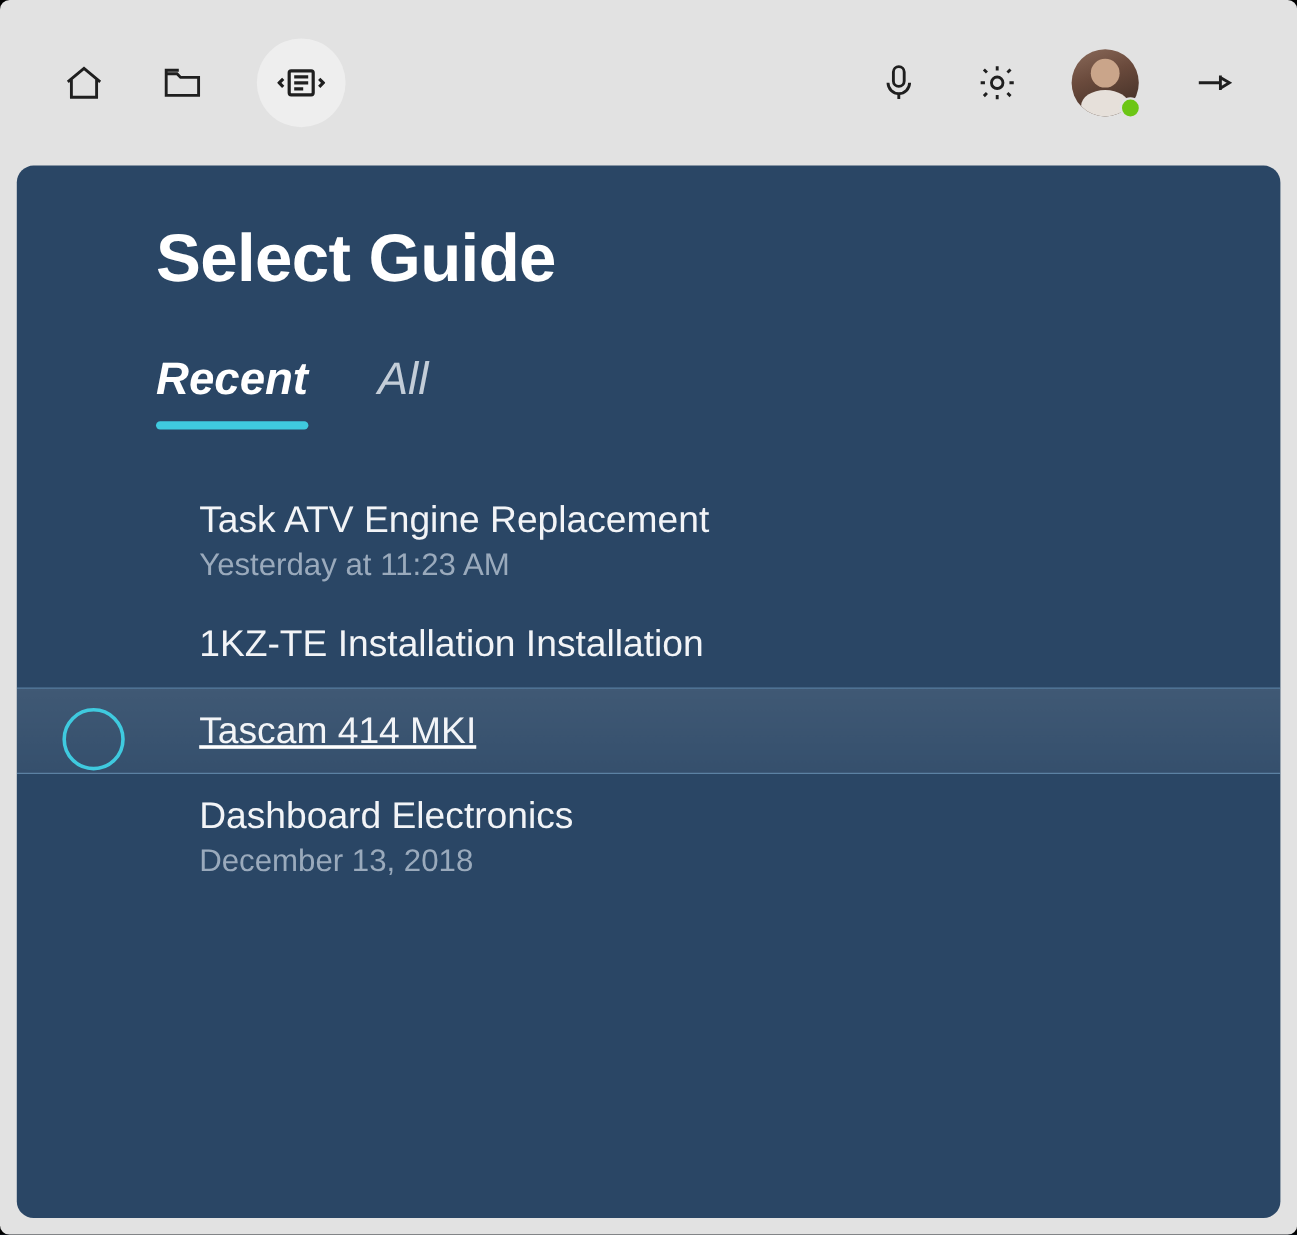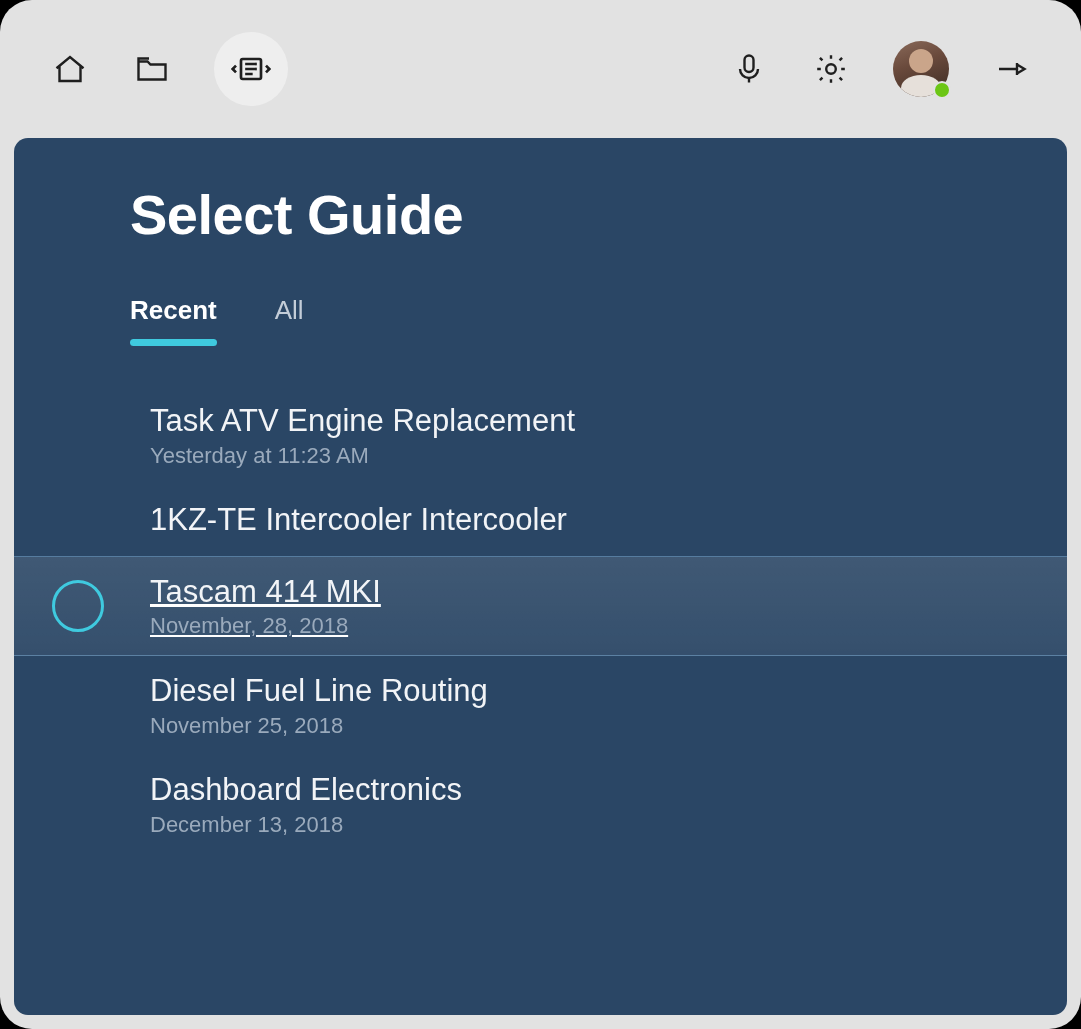--- a/index.html
+++ b/index.html
@@ -11,21 +11,21 @@
       font-family: "Segoe UI", -apple-system, BlinkMacSystemFont, sans-serif;
       background: #000;
       width: 1081px;
       height: 1029px;
       overflow: hidden;
     }
     .window {
       width: 1081px;
       height: 1029px;
       background: #e2e2e2;
-      border-radius: 32px;
+      border-radius: 8px;
       overflow: hidden;
       display: flex;
       flex-direction: column;
     }
     .toolbar {
       height: 138px;
       display: flex;
       align-items: center;
       padding: 0 50px;
     }
@@ -128,62 +128,63 @@
       margin-left: 116px;
       letter-spacing: -0.5px;
     }
     .tabs {
       display: flex;
       gap: 58px;
       margin-left: 116px;
       margin-top: 48px;
     }
     .tab {
-      font-size: 26px;
+      font-size: 38px;
       font-weight: 400;
       color: #c3cdd8;
       cursor: pointer;
       padding-bottom: 18px;
       position: relative;
+      font-style: italic;
     }
     .tab.active {
       font-weight: 700;
       color: #fff;
     }
     .tab.active::after {
       content: "";
       position: absolute;
       left: 0;
       right: 0;
       bottom: -2px;
       height: 7px;
       background: #3fcadf;
       border-radius: 4px;
     }
     .list {
       margin-top: 42px;
     }
     .list-item {
       display: flex;
-      align-items: center;
-      padding: 16px 0 16px 0;
+      align-items: flex-start;
+      padding: 16px 0 16px 16px;
       cursor: pointer;
       position: relative;
     }
     .list-item .content {
       margin-left: 136px;
     }
     .item-title {
       font-size: 31px;
       font-weight: 400;
       color: #f2f4f7;
       line-height: 1.25;
     }
     .item-sub {
-      font-size: 22px;
+      font-size: 26px;
       color: #9aaabc;
       margin-top: 2px;
     }
     .list-item.selected {
       background: linear-gradient(180deg, rgba(255,255,255,0.10), rgba(255,255,255,0.05));
       border-top: 1px solid rgba(120,170,210,0.5);
       border-bottom: 1px solid rgba(120,170,210,0.5);
       text-decoration: underline;
     }
     .radio {
@@ -261,38 +262,31 @@
 
       <div class="list-item">
         <div class="content">
           <div class="item-title">Task ATV Engine Replacement</div>
           <div class="item-sub">Yesterday at 11:23 AM</div>
         </div>
       </div>
 
       <div class="list-item">
         <div class="content">
-          <div class="item-title">1KZ-TE Intercooler Intercooler</div>
+          <div class="item-title">1KZ-TE Installation Installation</div>
         </div>
       </div>
 
       <div class="list-item selected">
         <div class="radio"></div>
         <div class="content">
           <div class="item-title">Tascam 414 MKI</div>
-          <div class="item-sub">November, 28, 2018</div>
-        </div>
-      </div>
-
-      <div class="list-item">
-        <div class="content">
-          <div class="item-title">Diesel Fuel Line Routing</div>
-          <div class="item-sub">November 25, 2018</div>
-        </div>
-      </div>
+        </div>
+      </div>
+
 
       <div class="list-item">
         <div class="content">
           <div class="item-title">Dashboard Electronics</div>
           <div class="item-sub">December 13, 2018</div>
         </div>
       </div>
 
       <div class="list-item">
         <div class="content">

